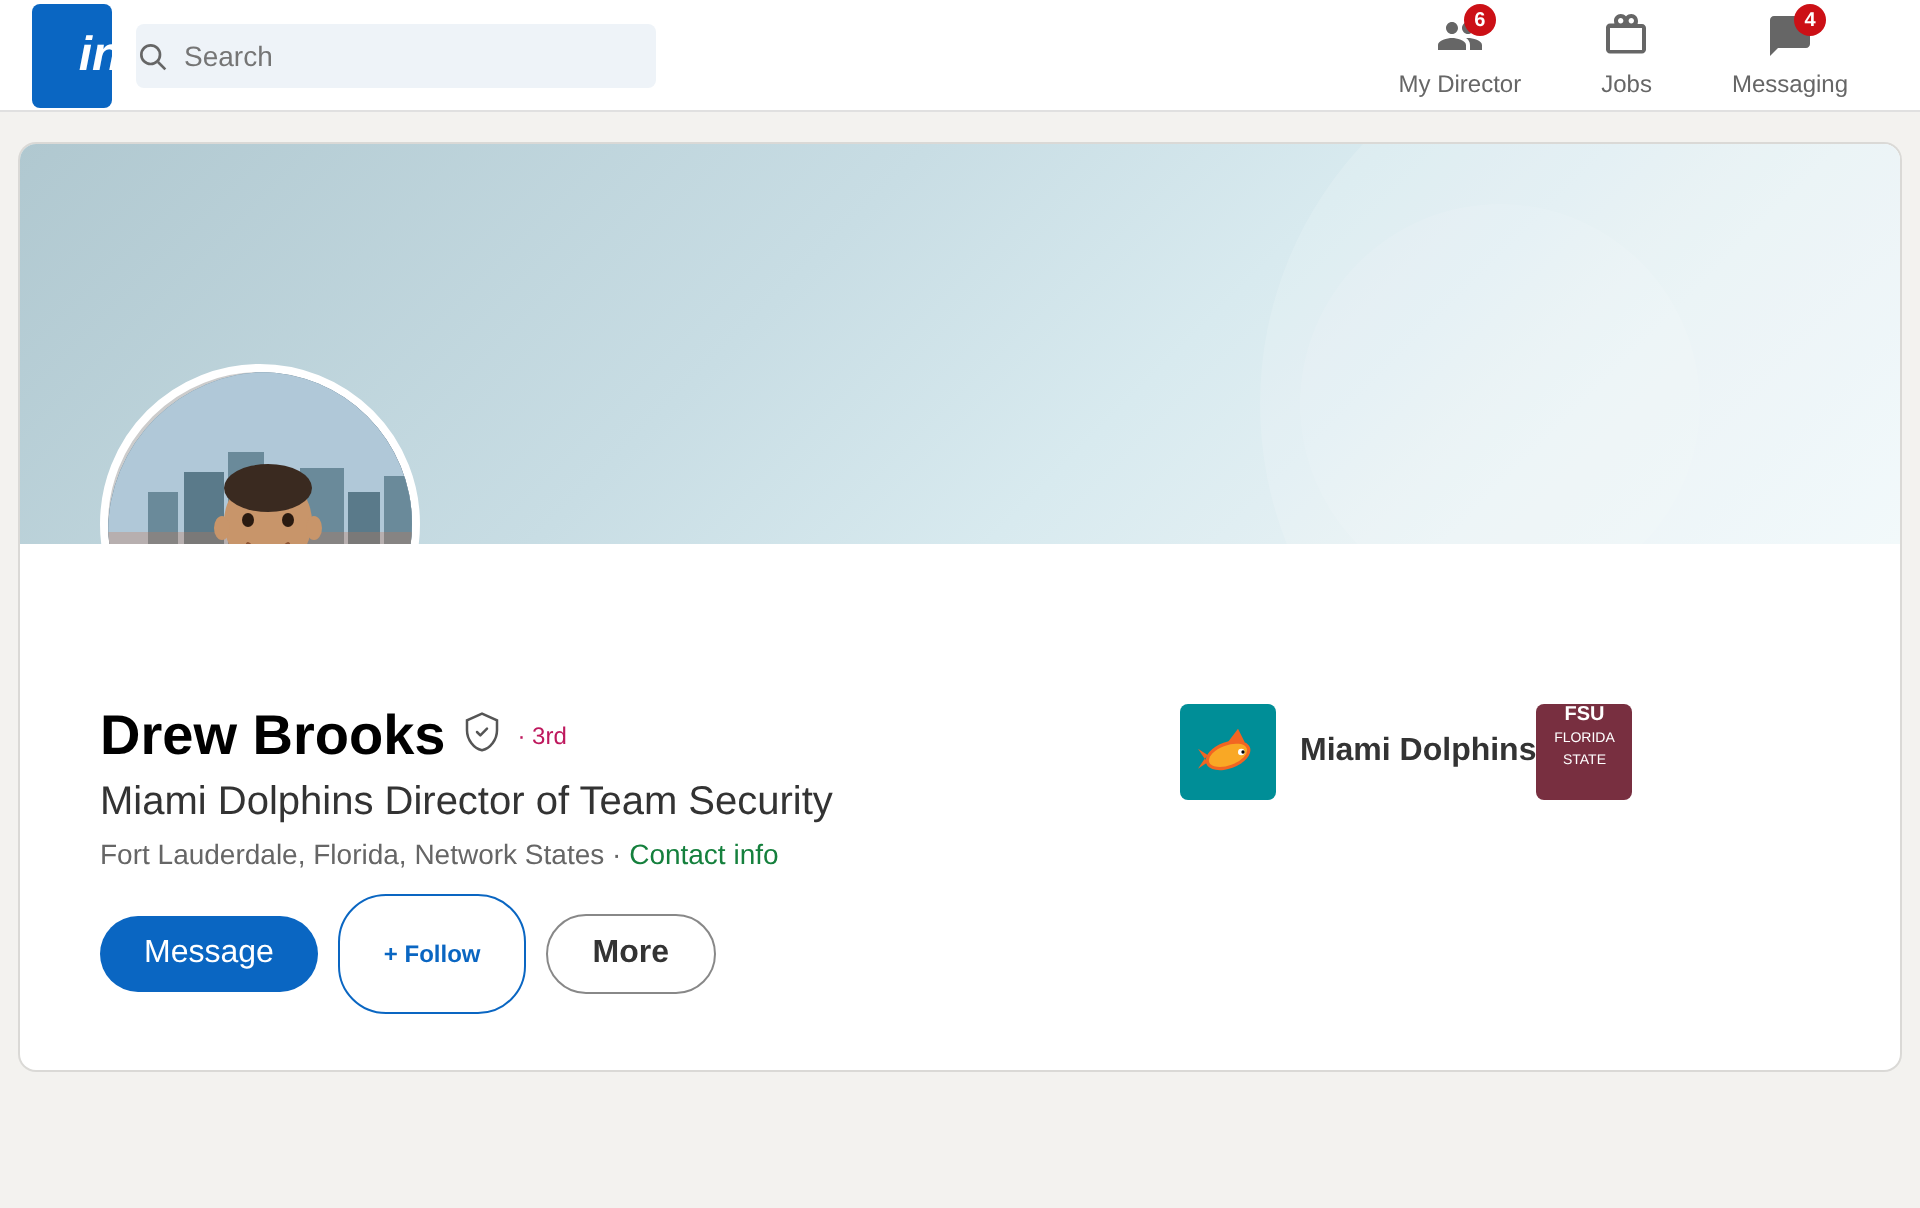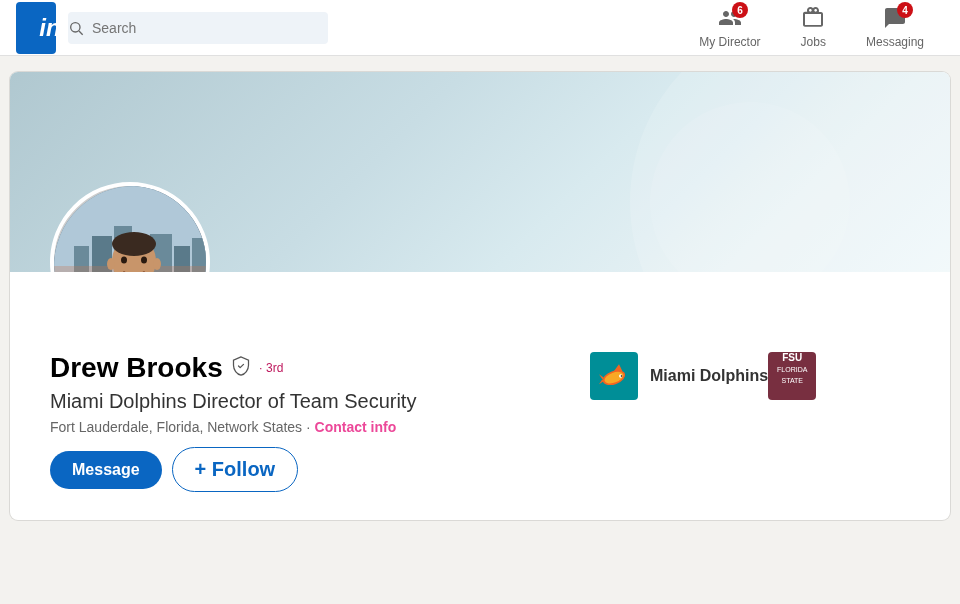--- a/index.html
+++ b/index.html
@@ -194,22 +194,22 @@
       font-size: 20px;
       color: #333;
       margin-bottom: 6px;
     }
     .profile-location {
       font-size: 14px;
       color: #666;
       margin-bottom: 4px;
     }
     .contact-link {
-      color: #ec4899;
-      font-weight: 700;
+      color: #15803d;
+      font-weight: 400;
       cursor: pointer;
       text-decoration: none;
     }
     .profile-connections {
       font-size: 14px;
       color: #555;
       margin-bottom: 16px;
     }
     .profile-connections strong {
       font-weight: 700;
@@ -223,30 +223,30 @@
       align-items: center;
       margin-top: 12px;
     }
     .btn-message {
       background: #0a66c2;
       color: #fff;
       border: none;
       border-radius: 24px;
       padding: 10px 22px;
       font-size: 16px;
-      font-weight: 700;
+      font-weight: 400;
       cursor: pointer;
     }
     .btn-follow {
       background: #fff;
       color: #0a66c2;
       border: 1.5px solid #0a66c2;
       border-radius: 24px;
-      padding: 10px 22px;
-      font-size: 20px;
+      padding: 22px 22px;
+      font-size: 12px;
       font-weight: 600;
       cursor: pointer;
       display: flex;
       align-items: center;
       gap: 4px;
     }
     .btn-more {
       background: #fff;
       color: #333;
       border: 1.5px solid #888;
@@ -414,20 +414,21 @@
         <div class="profile-title">Miami Dolphins Director of Team Security</div>
         <div class="profile-location">
           <span>Fort Lauderdale, Florida, Network States</span>
           <span> · </span>
           <a class="contact-link">Contact info</a>
         </div>
 
         <div class="action-buttons">
           <button class="btn-message">Message</button>
           <button class="btn-follow">+ Follow</button>
+          <button class="btn-more">More</button>
         </div>
       </div>
 
       <div class="profile-right">
 
         <div class="affiliation-item">
           <div class="affiliation-logo dolphins-logo">
             <svg class="dolphin-svg" viewBox="0 0 48 48" xmlns="http://www.w3.org/2000/svg">
               <rect width="48" height="48" fill="#008e97"></rect>
 

